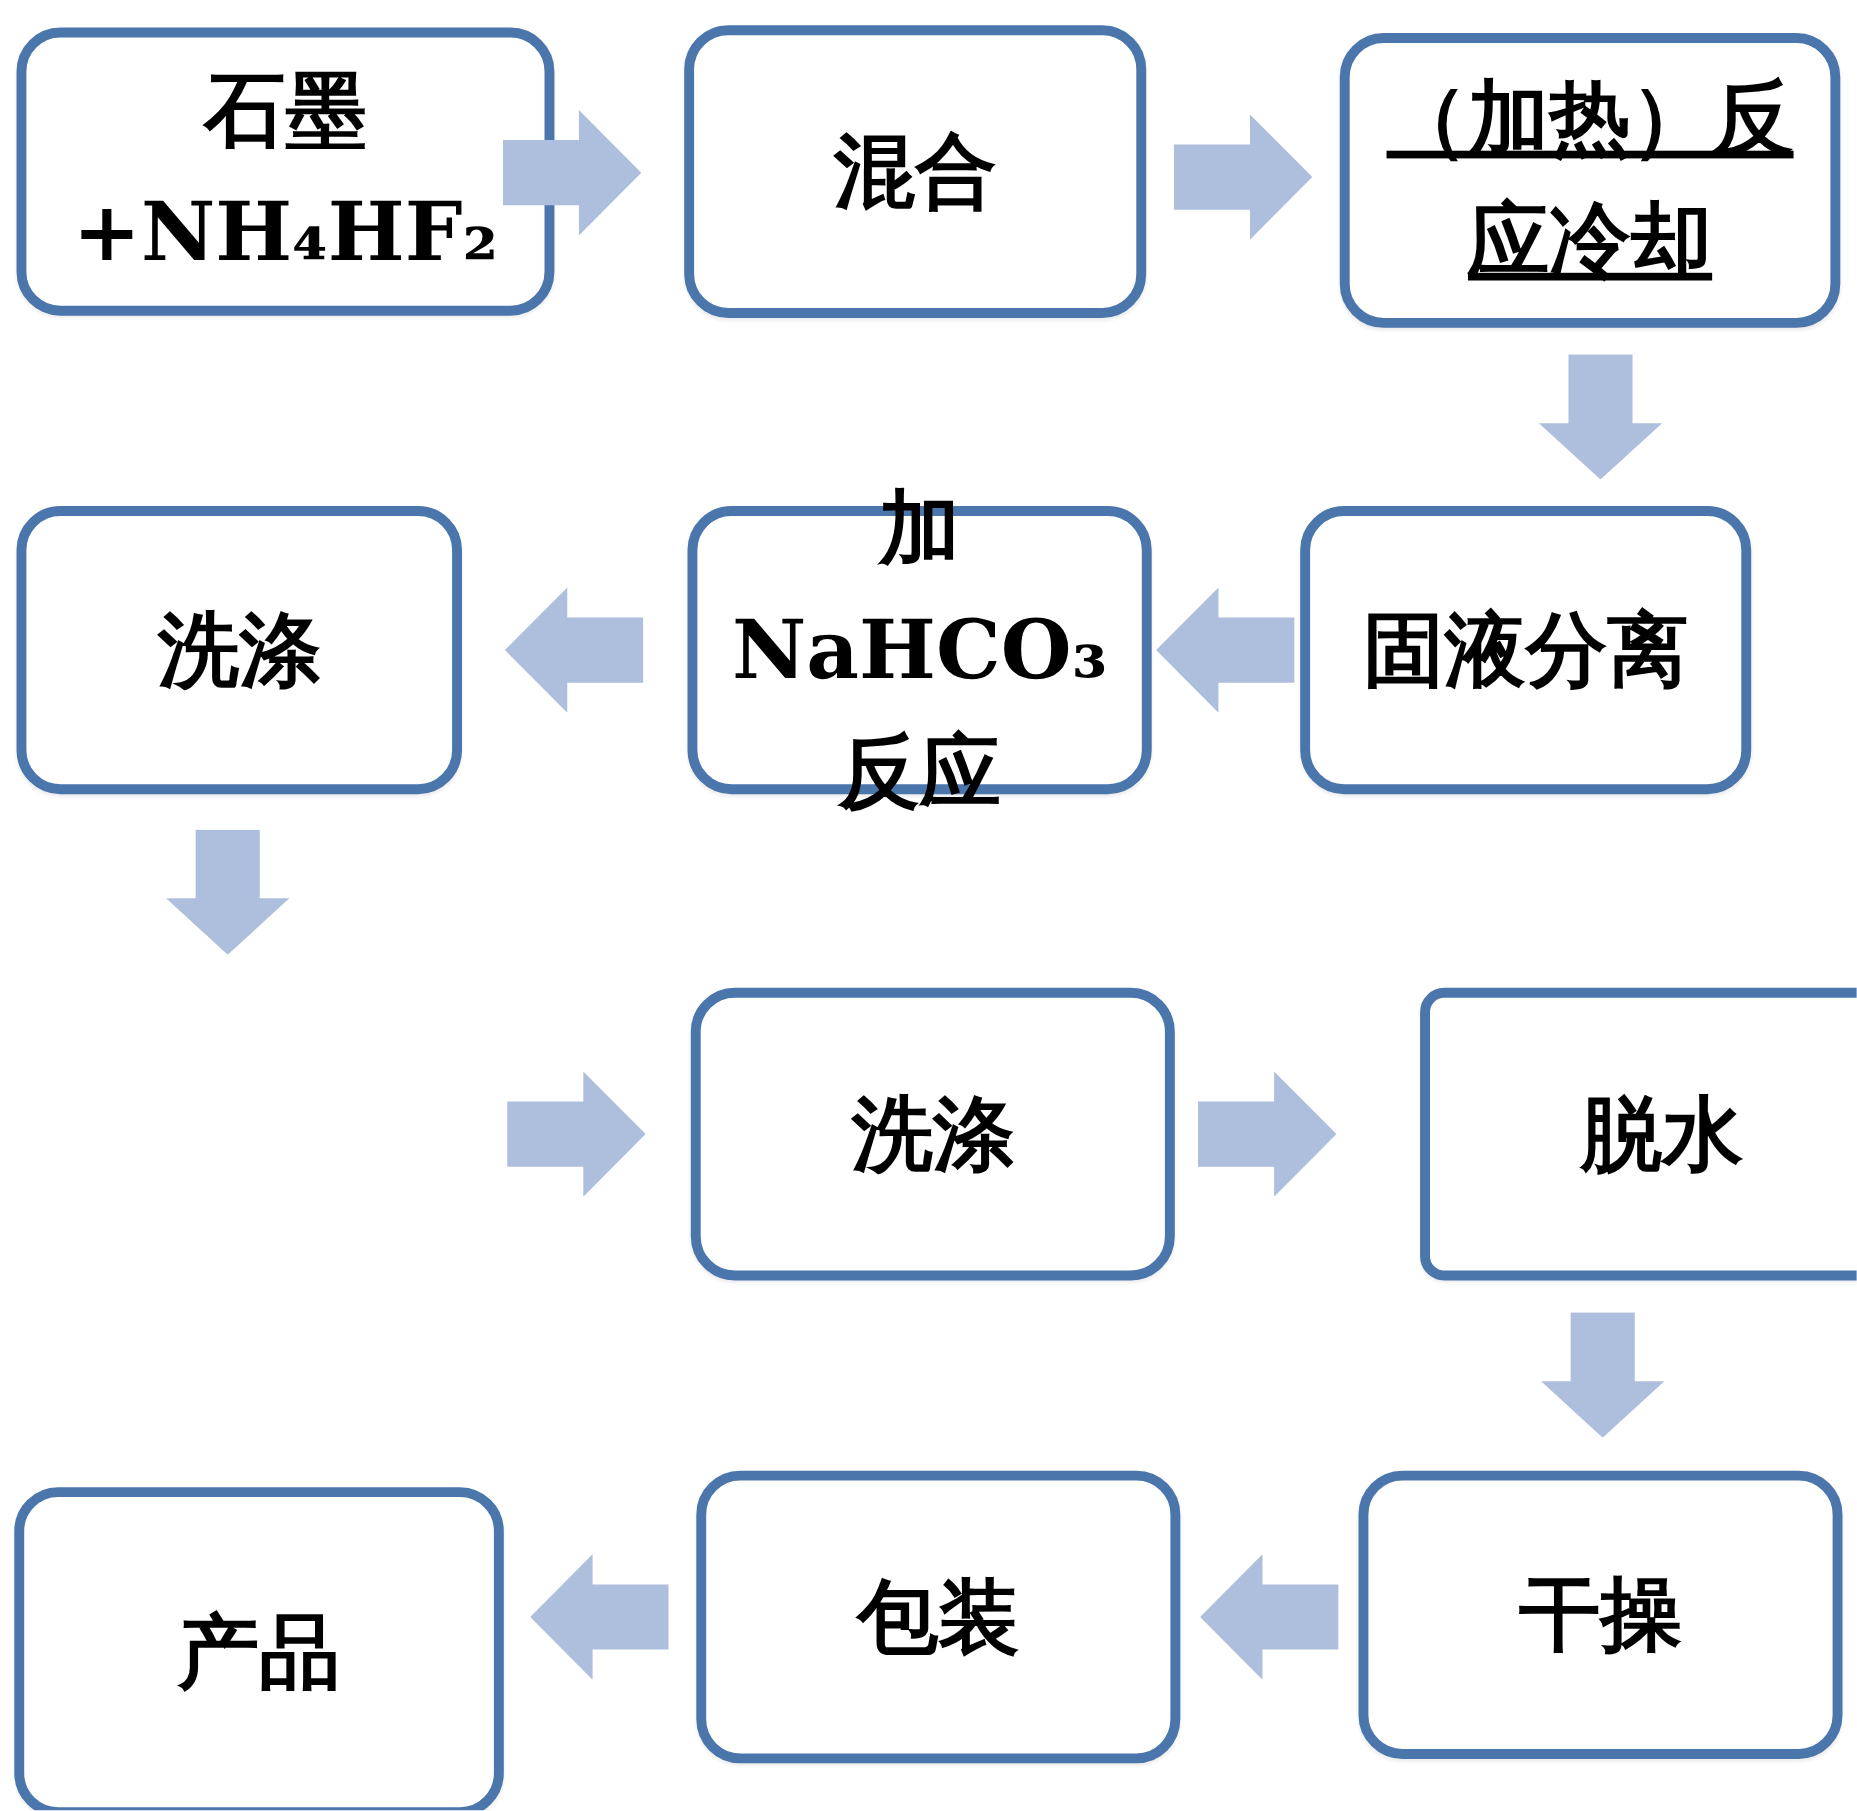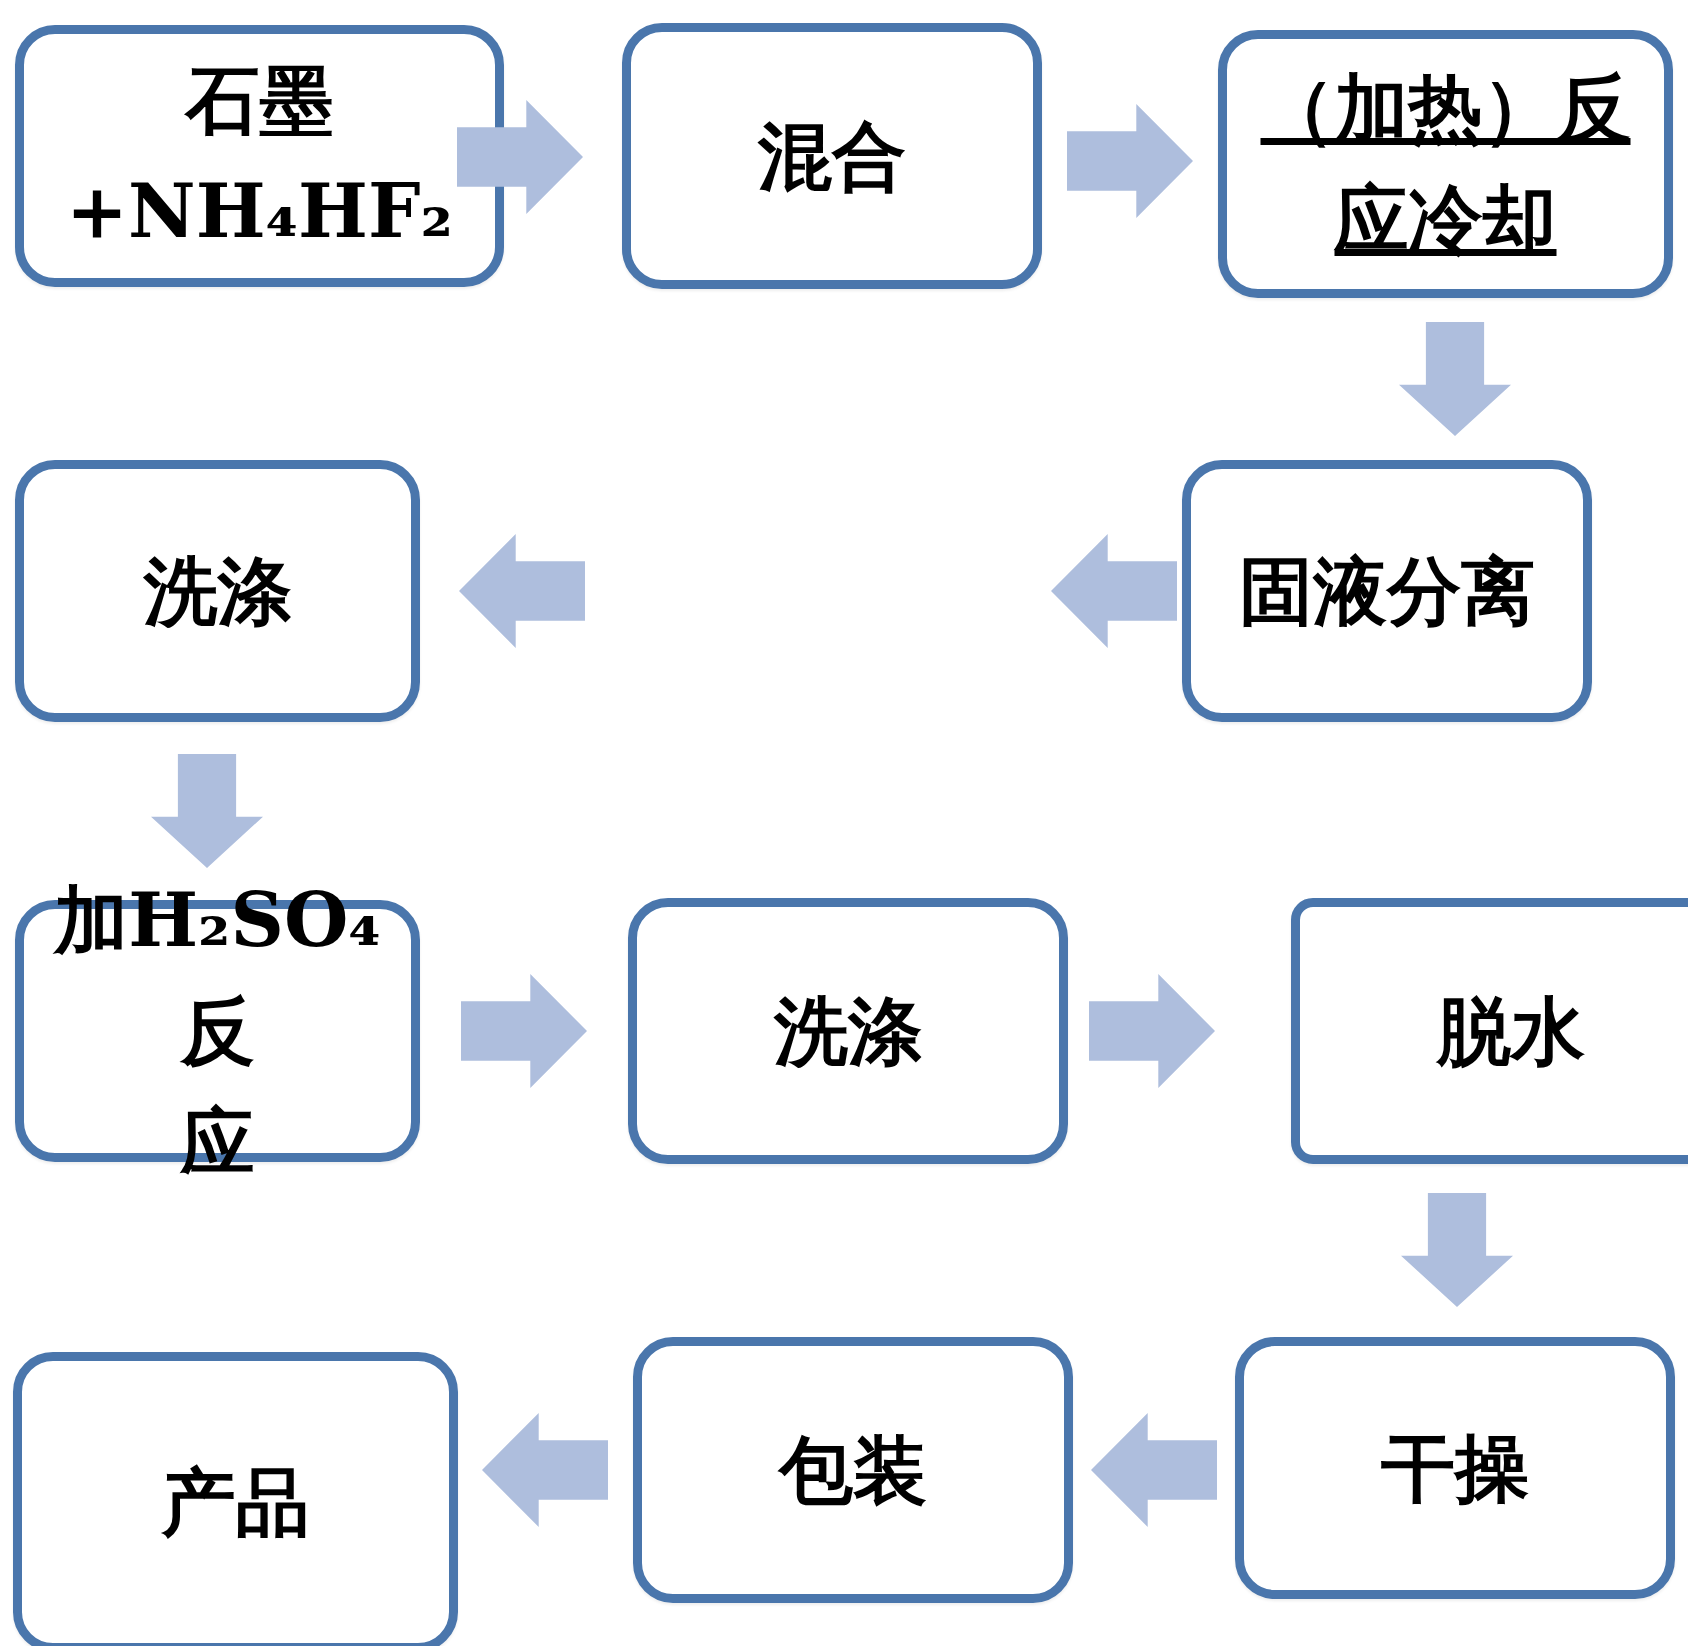--- a/index.html
+++ b/index.html
@@ -80,31 +80,31 @@
     <span class="lbl">（加热）反
 应冷却</span>
   </div>
 
   <div class="arrow down a3"></div>
 
   <div class="node n4">
     <span class="lbl">固液分离</span>
   </div>
   <div class="arrow left a4"></div>
+  <div class="node n5">
+    <span class="lbl">加NaHCO₃
+反应</span>
+  </div>
   <div class="arrow left a5"></div>
   <div class="node n6">
     <span class="lbl">洗涤</span>
   </div>
 
   <div class="arrow down a6"></div>
 
-  <div class="node n7">
-    <span class="lbl">加H₂SO₄反
-应</span>
-  </div>
   <div class="arrow right a7"></div>
   <div class="node n8">
     <span class="lbl">洗涤</span>
   </div>
   <div class="arrow right a8"></div>
   <div class="node n9">
     <span class="lbl">脱水</span>
   </div>
 
   <div class="arrow down a9"></div>

